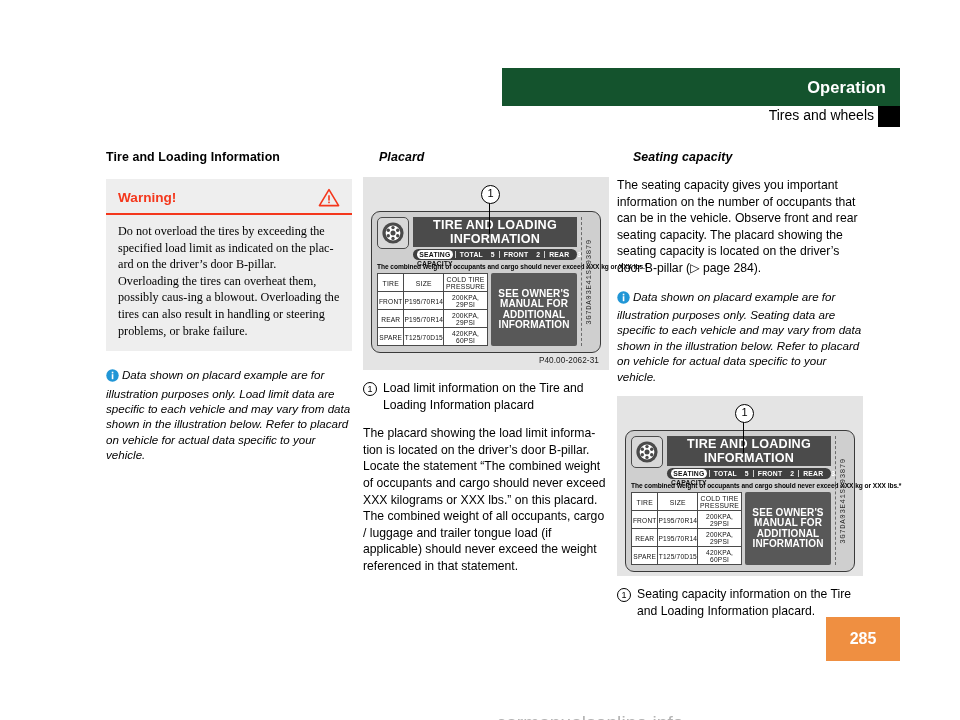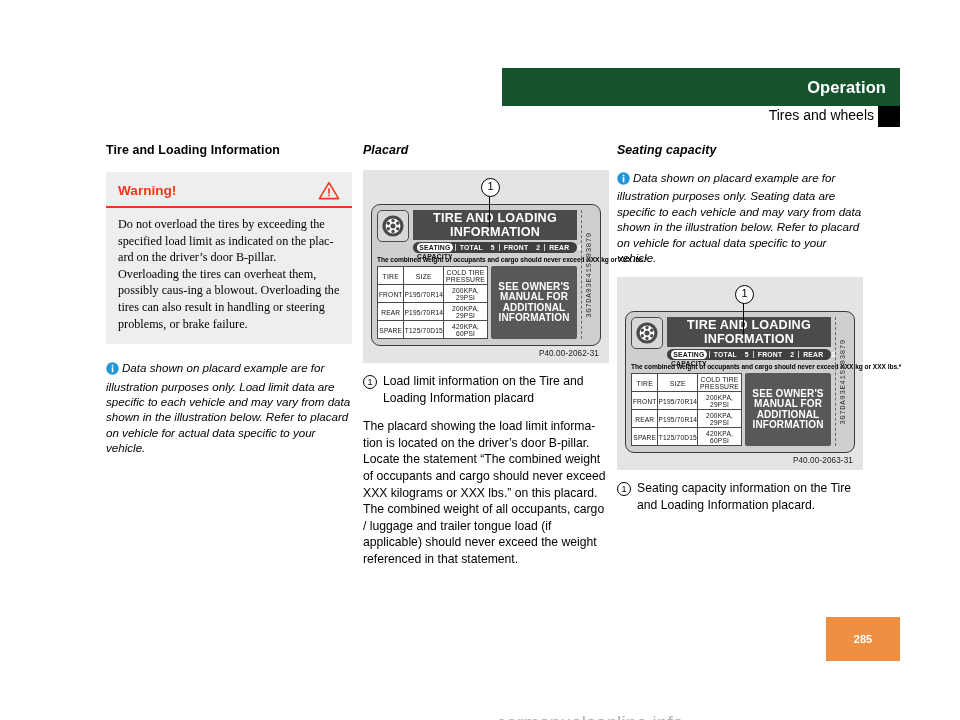--- a/index.html
+++ b/index.html
@@ -54,35 +54,35 @@
     right: 0;
     top: 0px;
     width: 22px;
     height: 21px;
     background: #000000;
   }
 
   
   .column {
     position: absolute;
-    top: 143px;
+    top: 150px;
     width: 246px;
   }
   #col-left  { left: 106px; }
   #col-mid   { left: 363px; }
   #col-right { left: 617px; }
 
   .col-heading {
     font-size: 12.4px;
     font-weight: bold;
     color: #000;
     margin: 0 0 13px 0;
     letter-spacing: .1px;
   }
-  .col-heading.italic { font-style: italic; }
+  .col-heading.italic { font-style: italic; margin-left: 16px; }
 
   .body-text {
     font-size: 12.2px;
     line-height: 16.6px;
     color: #000;
     margin: 0 0 12px 0;
   }
 
   
   #warning-box {
@@ -326,21 +326,21 @@
 
   
   #page-number-box {
     position: absolute;
     left: 826px;
     top: 617px;
     width: 74px;
     height: 44px;
     background: #ef8f41;
     color: #ffffff;
-    font-size: 11px;
+    font-size: 16px;
     font-weight: bold;
     display: flex;
     align-items: center;
     justify-content: center;
   }
 
   
   #watermark {
     position: absolute;
     left: 0;
@@ -487,20 +487,21 @@
   </div>
 
   <p class="body-text">The placard showing the load limit informa-tion is located on the driver’s door B-pillar. Locate the statement “The combined weight of occupants and cargo should never exceed XXX kilograms or XXX lbs.” on this placard. The combined weight of all occupants, cargo / luggage and trailer tongue load (if applicable) should never exceed the weight referenced in that statement.</p>
 
 </div>
 
 <div class="column" id="col-right">
 
   <h2 class="col-heading italic">Seating capacity</h2>
 
+  <p class="body-text">The seating capacity gives you important information on the number of occupants that can be in the vehicle. Observe front and rear seating capacity. The placard showing the seating capacity is located on the driver’s door B-pillar (▷ page 284).</p>
 
   <p class="info-note"><span class="info-icon"><svg width="13" height="13" viewBox="0 0 13 13" aria-hidden="true">
           <circle cx="6.5" cy="6.5" r="6.2" fill="#2196d6"></circle>
           <rect x="5.75" y="5.2" width="1.6" height="5" fill="#ffffff"></rect>
           <rect x="5.75" y="2.7" width="1.6" height="1.7" fill="#ffffff"></rect>
         </svg></span><span>Data shown on placard example are for illustration purposes only. Seating data are specific to each vehicle and may vary from data shown in the illustration below. Refer to placard on vehicle for actual data specific to your vehicle.</span></p>
 
   <div class="figure">
 
     <div class="callout-wrap">
@@ -576,21 +577,20 @@
             <span>INFORMATION</span>
           </div>
         </div>
 
       </div>
       <div class="placard-side">
         <span class="vert-code">3G7DA03E41SS03870</span>
       </div>
     </div>
 
-    <div class="fig-caption-code">P40.00-2063-31</div>
   </div>
 
   <div class="numbered">
     <span class="num-circle">1</span>
     <span class="num-text">Seating capacity information on the Tire and Loading Information placard.</span>
   </div>
 
 </div>
 
 <div id="page-number-box">285</div>

